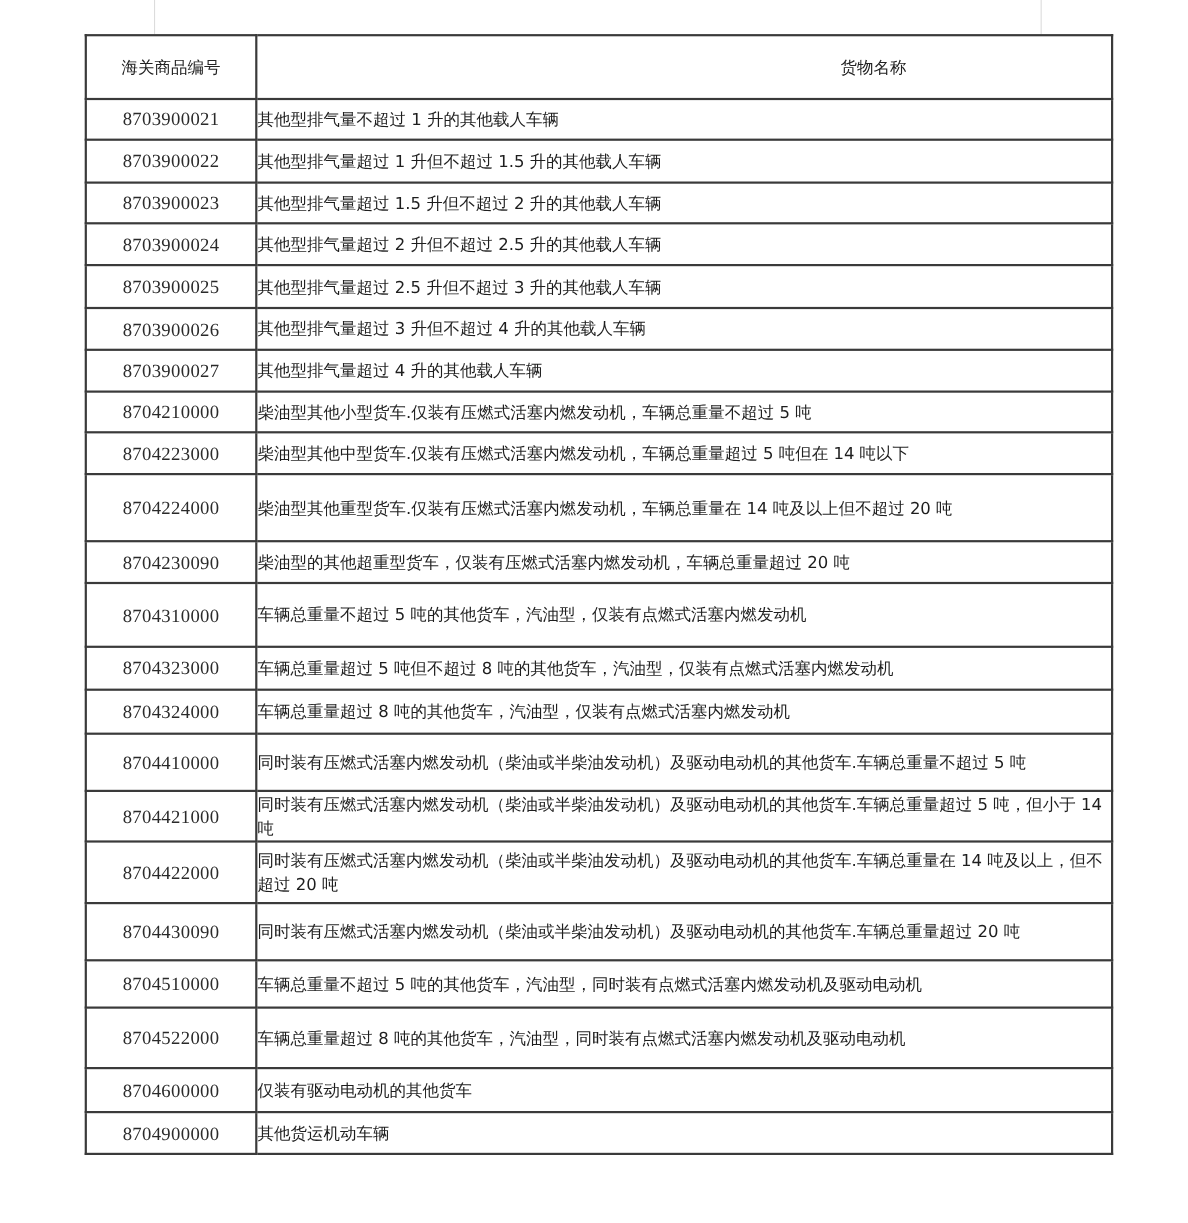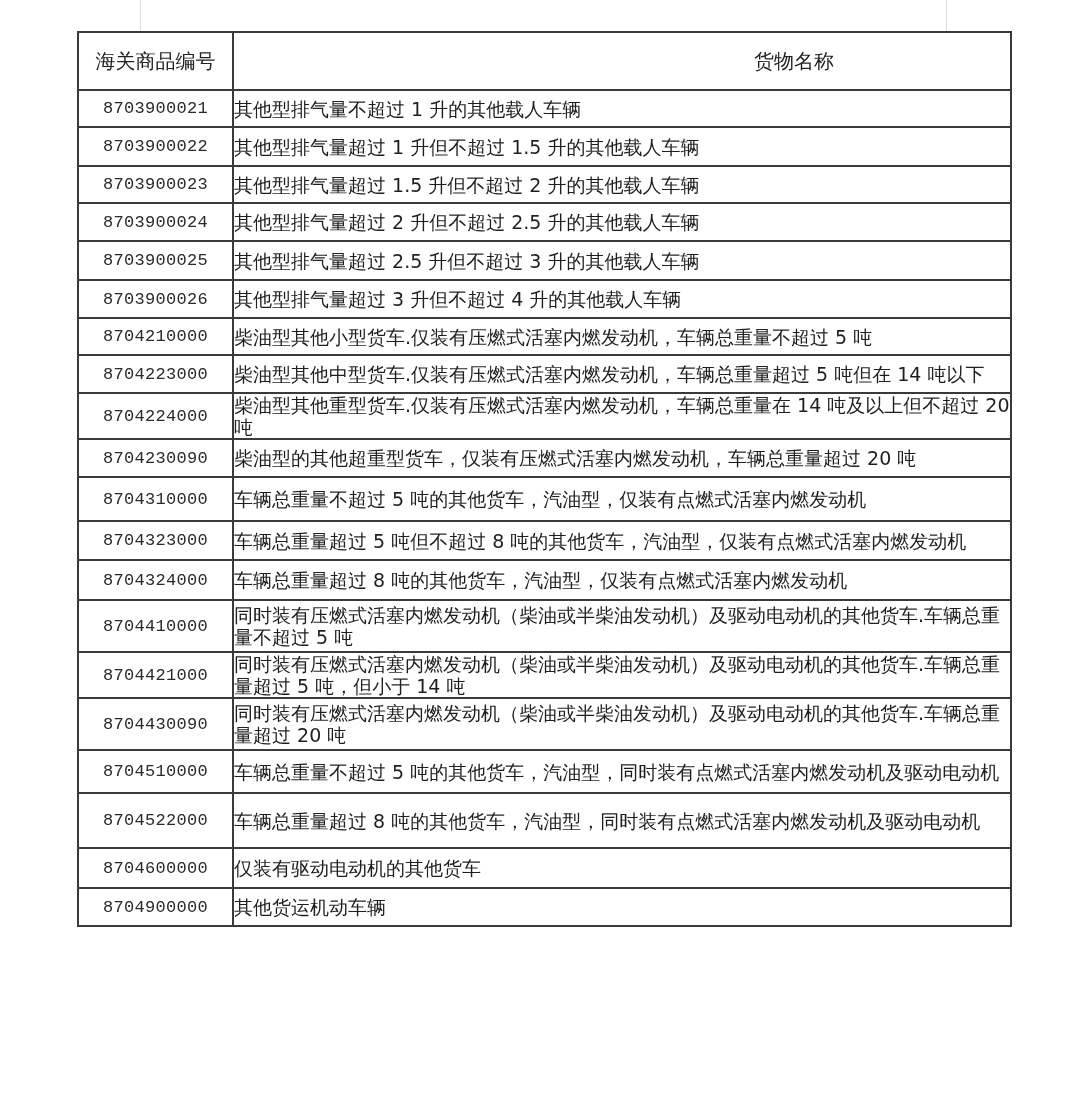--- a/index.html
+++ b/index.html
@@ -37,42 +37,42 @@
   table.tariff col.c-name { width: 778px; }
 
   table.tariff th,
   table.tariff td {
     border: 2px solid #3a3a3a;
     padding: 0;
     vertical-align: middle;
   }
   table.tariff th {
     font-weight: normal;
-    font-size: 20px;
+    font-size: 15px;
     height: 56px;
     text-align: center;
     color: #222;
   }
   table.tariff th.name-head {
     text-align: center;
     padding-left: 344px;
   }
   td.code {
     text-align: center;
-    font-family: Liberation Mono, monospace;
+    font-family: Liberation Serif, serif;
     font-size: 17px;
     letter-spacing: 0.3px;
     color: #2a2a2a;
     padding-top: 10px;
     line-height: 1;
     overflow: hidden;
   }
   td.name {
     text-align: left;
-    font-size: 19px;
+    font-size: 15px;
     line-height: 22px;
     padding-left: 2px;
     padding-right: 0;
     color: #1e1e1e;
     white-space: normal;
     word-break: break-all;
   }
 </style>
 </head>
 <body>
@@ -109,55 +109,63 @@
         <td class="name">其他型排气量超过 2 升但不超过 2.5 升的其他载人车辆</td>
       </tr>
       <tr style="height: 39px;">
         <td class="code">8703900025</td>
         <td class="name">其他型排气量超过 2.5 升但不超过 3 升的其他载人车辆</td>
       </tr>
       <tr style="height: 38px; margin-left: 40px;">
         <td class="code">8703900026</td>
         <td class="name">其他型排气量超过 3 升但不超过 4 升的其他载人车辆</td>
       </tr>
+      <tr style="height: 38px;">
+        <td class="code">8703900027</td>
+        <td class="name">其他型排气量超过 4 升的其他载人车辆</td>
+      </tr>
       <tr style="height: 37px;">
         <td class="code">8704210000</td>
         <td class="name">柴油型其他小型货车.仅装有压燃式活塞内燃发动机，车辆总重量不超过 5 吨</td>
       </tr>
       <tr style="height: 38px;">
         <td class="code">8704223000</td>
         <td class="name">柴油型其他中型货车.仅装有压燃式活塞内燃发动机，车辆总重量超过 5 吨但在 14 吨以下</td>
       </tr>
-      <tr style="height: 45px;">
+      <tr style="height: 61px;">
         <td class="code">8704224000</td>
         <td class="name">柴油型其他重型货车.仅装有压燃式活塞内燃发动机，车辆总重量在 14 吨及以上但不超过 20 吨</td>
       </tr>
       <tr style="height: 38px;">
         <td class="code">8704230090</td>
         <td class="name">柴油型的其他超重型货车，仅装有压燃式活塞内燃发动机，车辆总重量超过 20 吨</td>
       </tr>
-      <tr style="height: 44px;">
+      <tr style="height: 58px;">
         <td class="code">8704310000</td>
         <td class="name">车辆总重量不超过 5 吨的其他货车，汽油型，仅装有点燃式活塞内燃发动机</td>
       </tr>
       <tr style="height: 39px;">
         <td class="code">8704323000</td>
         <td class="name">车辆总重量超过 5 吨但不超过 8 吨的其他货车，汽油型，仅装有点燃式活塞内燃发动机</td>
       </tr>
       <tr style="height: 40px; margin-top: 12px;">
         <td class="code">8704324000</td>
         <td class="name">车辆总重量超过 8 吨的其他货车，汽油型，仅装有点燃式活塞内燃发动机</td>
       </tr>
       <tr style="height: 52px;">
         <td class="code">8704410000</td>
         <td class="name">同时装有压燃式活塞内燃发动机（柴油或半柴油发动机）及驱动电动机的其他货车.车辆总重量不超过 5 吨</td>
       </tr>
       <tr style="height: 44px;">
         <td class="code">8704421000</td>
         <td class="name">同时装有压燃式活塞内燃发动机（柴油或半柴油发动机）及驱动电动机的其他货车.车辆总重量超过 5 吨，但小于 14 吨</td>
+      </tr>
+      <tr style="height: 56px;">
+        <td class="code">8704422000</td>
+        <td class="name">同时装有压燃式活塞内燃发动机（柴油或半柴油发动机）及驱动电动机的其他货车.车辆总重量在 14 吨及以上，但不超过 20 吨</td>
       </tr>
       <tr style="height: 52px;">
         <td class="code">8704430090</td>
         <td class="name">同时装有压燃式活塞内燃发动机（柴油或半柴油发动机）及驱动电动机的其他货车.车辆总重量超过 20 吨</td>
       </tr>
       <tr style="height: 43px;">
         <td class="code">8704510000</td>
         <td class="name">车辆总重量不超过 5 吨的其他货车，汽油型，同时装有点燃式活塞内燃发动机及驱动电动机</td>
       </tr>
       <tr style="height: 55px;">

